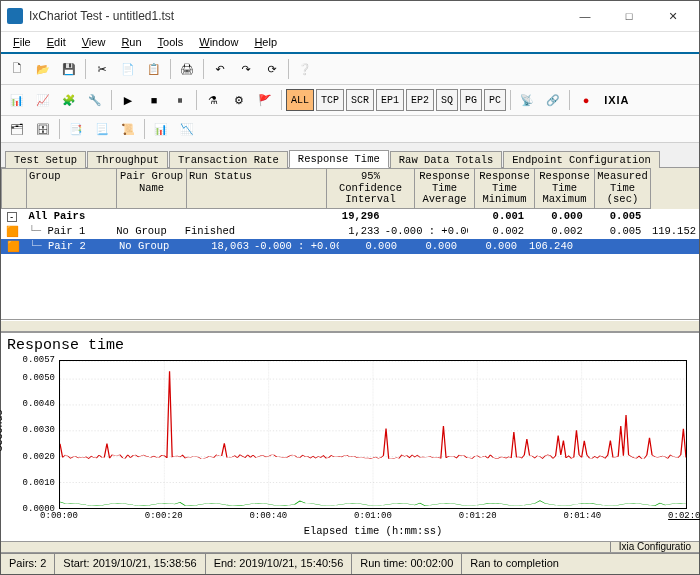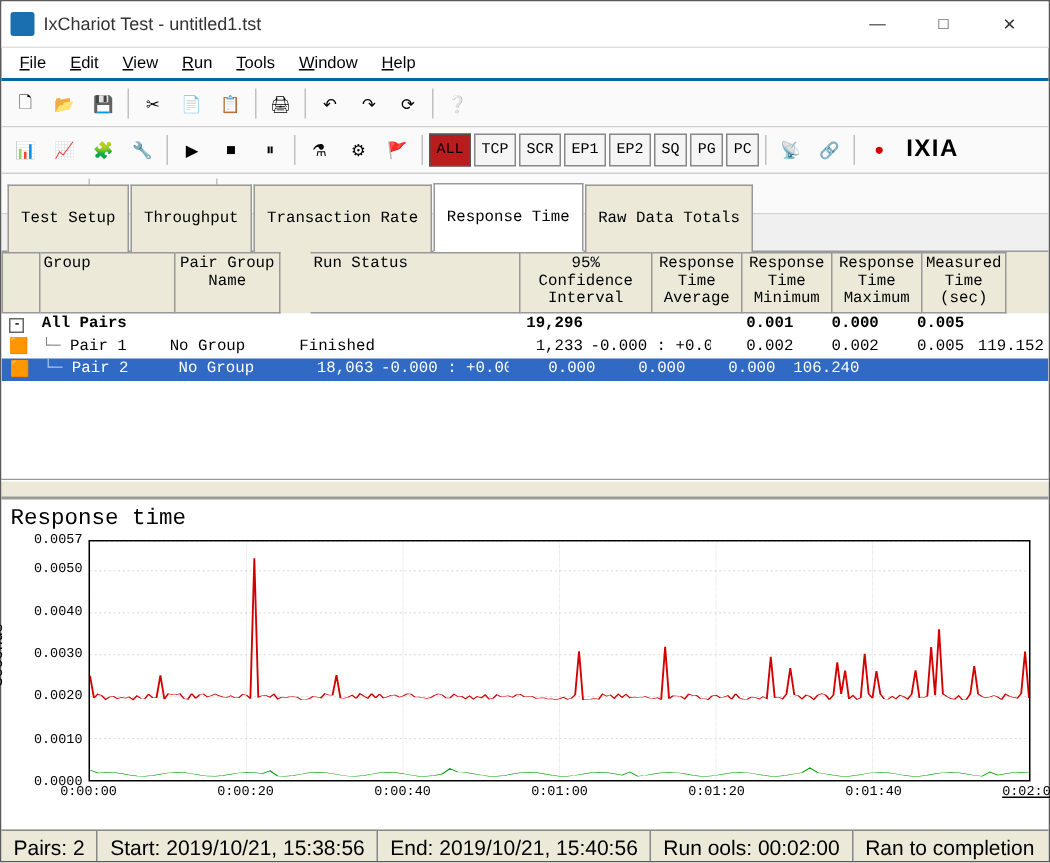--- a/index.html
+++ b/index.html
@@ -12,39 +12,39 @@
   .winbtn{width:44px;height:28px;display:flex;align-items:center;justify-content:center;font-family:sans-serif;font-size:11px;color:#333;}
   
   .menubar{height:20px;display:flex;align-items:center;padding:0 4px;border-bottom:2px solid #0369a1;}
   .menuitem{padding:2px 8px;}
   .menuitem u{text-decoration:underline;}
   
   .toolbar{height:26px;display:flex;align-items:center;padding:2px 4px;border-bottom:1px solid #d0d0d0;gap:2px;background:#fafafa;}
   .tbtn{width:22px;height:22px;display:flex;align-items:center;justify-content:center;border:1px solid transparent;border-radius:2px;font-size:11px;}
   .tsep{width:1px;height:20px;background:#c0c0c0;margin:0 2px;}
   .textbtn{height:20px;padding:0 4px;font-size:10px;font-family:"Courier New",monospace;border:1px solid #888;background:#f5f5f5;display:flex;align-items:center;}
-  .textbtn.active{background:#b91c1c;border-color:#555;}
-  .ixia{font-weight:bold;font-size:16px;letter-spacing:1px;margin-left:4px;}
+  .textbtn.active{background:#fdba74;border-color:#555;}
+  .ixia{font-weight:bold;font-size:11px;letter-spacing:1px;margin-left:4px;}
   
   .tabs{height:22px;display:flex;align-items:flex-end;padding:2px 4px 0 4px;border-bottom:1px solid #999;background:#f0f0f0;}
-  .tab{padding:16px 8px;font-family:"Courier New",monospace;font-size:10.5px;border:1px solid #999;border-bottom:none;margin-right:1px;background:#ece9d8;position:relative;top:1px;}
+  .tab{padding:2px 8px;font-family:"Courier New",monospace;font-size:10.5px;border:1px solid #999;border-bottom:none;margin-right:1px;background:#ece9d8;position:relative;top:1px;}
   .tab.active{background:#fff;border-bottom:1px solid #fff;}
   
   .grid{flex:0 0 auto;font-family:"Courier New",monospace;font-size:10.5px;border-bottom:1px solid #999;}
   .ghead{display:flex;background:#ece9d8;}
   .gh{border:1px solid #999;border-left:none;padding:2px 2px;text-align:center;box-sizing:border-box;line-height:1.1;}
   .gh:first-child{border-left:1px solid #999;}
   .gbody{background:#fff;height:110px;overflow:auto;}
   .grow{display:flex;height:15px;align-items:center;}
   .grow.sel{background:#316ac5;color:#fff;}
   .gc{box-sizing:border-box;padding:1px 2px;text-align:right;border-right:1px solid transparent;overflow:hidden;white-space:nowrap;}
   .gc.left{text-align:left;}
   .gc.center{text-align:center;}
   
-  .c0{width:26px;} .c1{width:90px;} .c2{width:70px;} .c3{width:140px;margin-left:20px;}
+  .c0{width:26px;} .c1{width:90px;} .c2{width:70px;} .c3{width:140px;}
   .c4{width:65px;} .c5{width:88px;} .c6{width:60px;} .c7{width:60px;} .c8{width:60px;} .c9{width:56px;}
   .boxminus{border:1px solid #666;width:8px;height:8px;display:inline-flex;align-items:center;justify-content:center;font-size:8px;line-height:0;margin-right:3px;}
   
   .splitter{height:10px;background:#ece9d8;border-top:1px solid #fff;border-bottom:1px solid #999;}
   
   .chartwrap{flex:1;display:flex;border-top:1px solid #999;background:#fff;min-height:0;}
   .chartpanel{flex:1;display:flex;flex-direction:column;padding:4px 6px;min-width:0;}
   .chart-title{font-family:"Courier New",monospace;font-size:15px;padding-bottom:2px;}
   .plot{flex:1;position:relative;}
   .yaxis-label{position:absolute;left:-2px;top:50%;transform:rotate(-90deg) translate(0,-50%);transform-origin:left center;font-family:"Courier New",monospace;font-size:10px;}
@@ -56,21 +56,21 @@
   .xlabel{position:absolute;left:52px;right:6px;bottom:0;text-align:center;font-family:"Courier New",monospace;font-size:10.5px;}
   
   .legend{width:78px;border-left:4px solid #ece9d8;padding:2px;}
   .legend-title{font-family:"Courier New",monospace;font-weight:bold;font-size:11px;text-align:center;border-bottom:1px solid #000;padding-bottom:1px;margin-bottom:2px;}
   .legrow{display:flex;align-items:center;font-family:"Courier New",monospace;font-size:10px;gap:3px;}
   .legline{width:14px;height:2px;}
   
   .dividerbar{height:10px;background:#ece9d8;border-top:1px solid #999;border-bottom:1px solid #999;}
   
   .status{height:20px;display:flex;border-top:1px solid #888;background:#ece9d8;}
-  .scell{border-right:1px solid #888;padding:3px 8px;font-size:14px;white-space:nowrap;}
+  .scell{border-right:1px solid #888;padding:3px 8px;font-size:11px;white-space:nowrap;}
   .scell:last-child{border-right:none;flex:1;}
   svg{display:block;}
 </style>
 </head>
 <body>
 
 <div class="window">
 
   <div class="titlebar">
     <div class="app-icon"></div>
@@ -151,20 +151,21 @@
     <div class="tbtn">📊</div>
     <div class="tbtn">📉</div>
   </div>
 
   <div class="tabs">
     <div class="tab">Test Setup</div>
     <div class="tab">Throughput</div>
     <div class="tab">Transaction Rate</div>
     <div class="tab active">Response Time</div>
     <div class="tab">Raw Data Totals</div>
+    <div class="tab">Endpoint Configuration</div>
   </div>
 
   <div class="grid">
     <div class="ghead">
       <div class="gh c0"></div>
       <div class="gh c1" style="text-align:left">Group</div>
       <div class="gh c2">Pair Group<br>Name</div>
       <div class="gh c3" style="text-align:left">Run Status</div>
       <div class="gh c5">95% Confidence<br>Interval</div>
       <div class="gh c6">Response Time<br>Average</div>
@@ -249,26 +250,30 @@
         </div>
         <div class="xticks" id="xticks">
             <div class="xtick" style="left: 0%;">0:00:00</div>
             <div class="xtick" style="left: 16.6667%; text-align: right;">0:00:20</div>
             <div class="xtick" style="left: 33.3333%;">0:00:40</div>
             <div class="xtick" style="left: 50%;">0:01:00</div>
             <div class="xtick" style="left: 66.6667%;">0:01:20</div>
             <div class="xtick" style="left: 83.3333%;">0:01:40</div>
             <div class="xtick" style="left: 100%; text-decoration: underline;">0:02:00</div>
           </div>
-      </div>
-    </div>
-  </div>
-
+        <div class="xlabel">Elapsed time (h:mm:ss)</div>
+      </div>
+    </div>
+  </div>
+
+  <div class="dividerbar">
+    <div style="float:right;padding:0 8px;font-size:10px;border-left:1px solid #888;height:100%;line-height:10px;">Ixia Configuratio</div>
+  </div>
 
   <div class="status">
     <div class="scell">Pairs: 2</div>
     <div class="scell">Start: 2019/10/21, 15:38:56</div>
     <div class="scell">End: 2019/10/21, 15:40:56</div>
-    <div class="scell">Run ools: 00:02:00</div>
+    <div class="scell">Run time: 00:02:00</div>
     <div class="scell">Ran to completion</div>
   </div>
 
 </div>
 
 </body></html>

